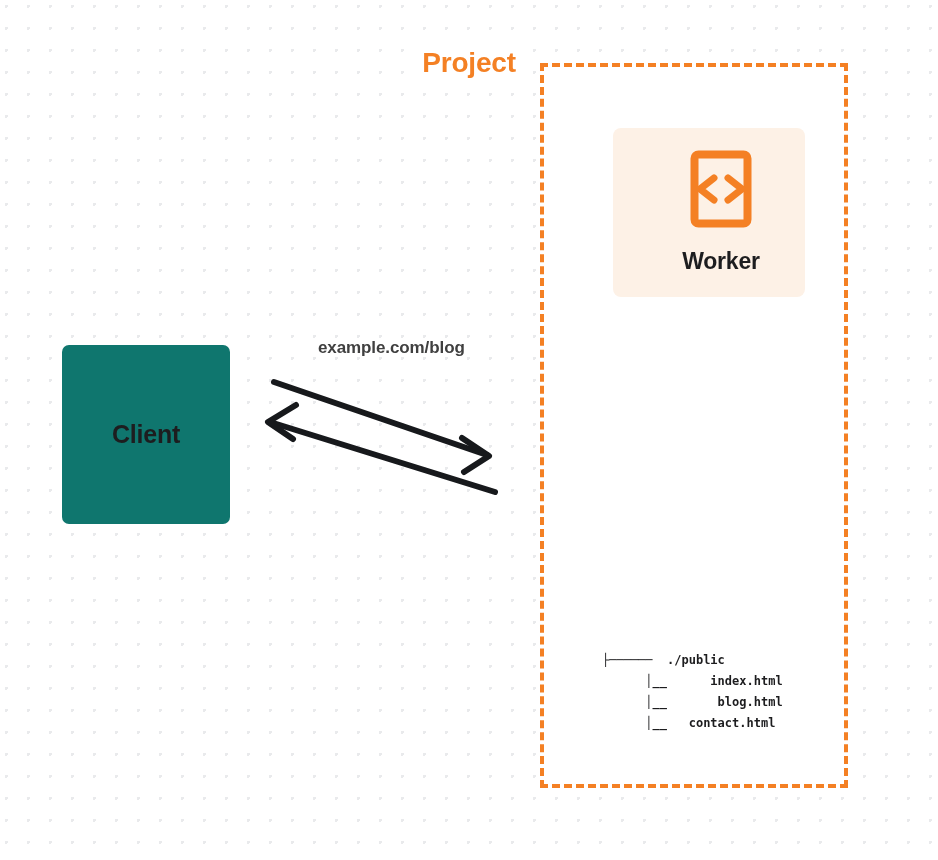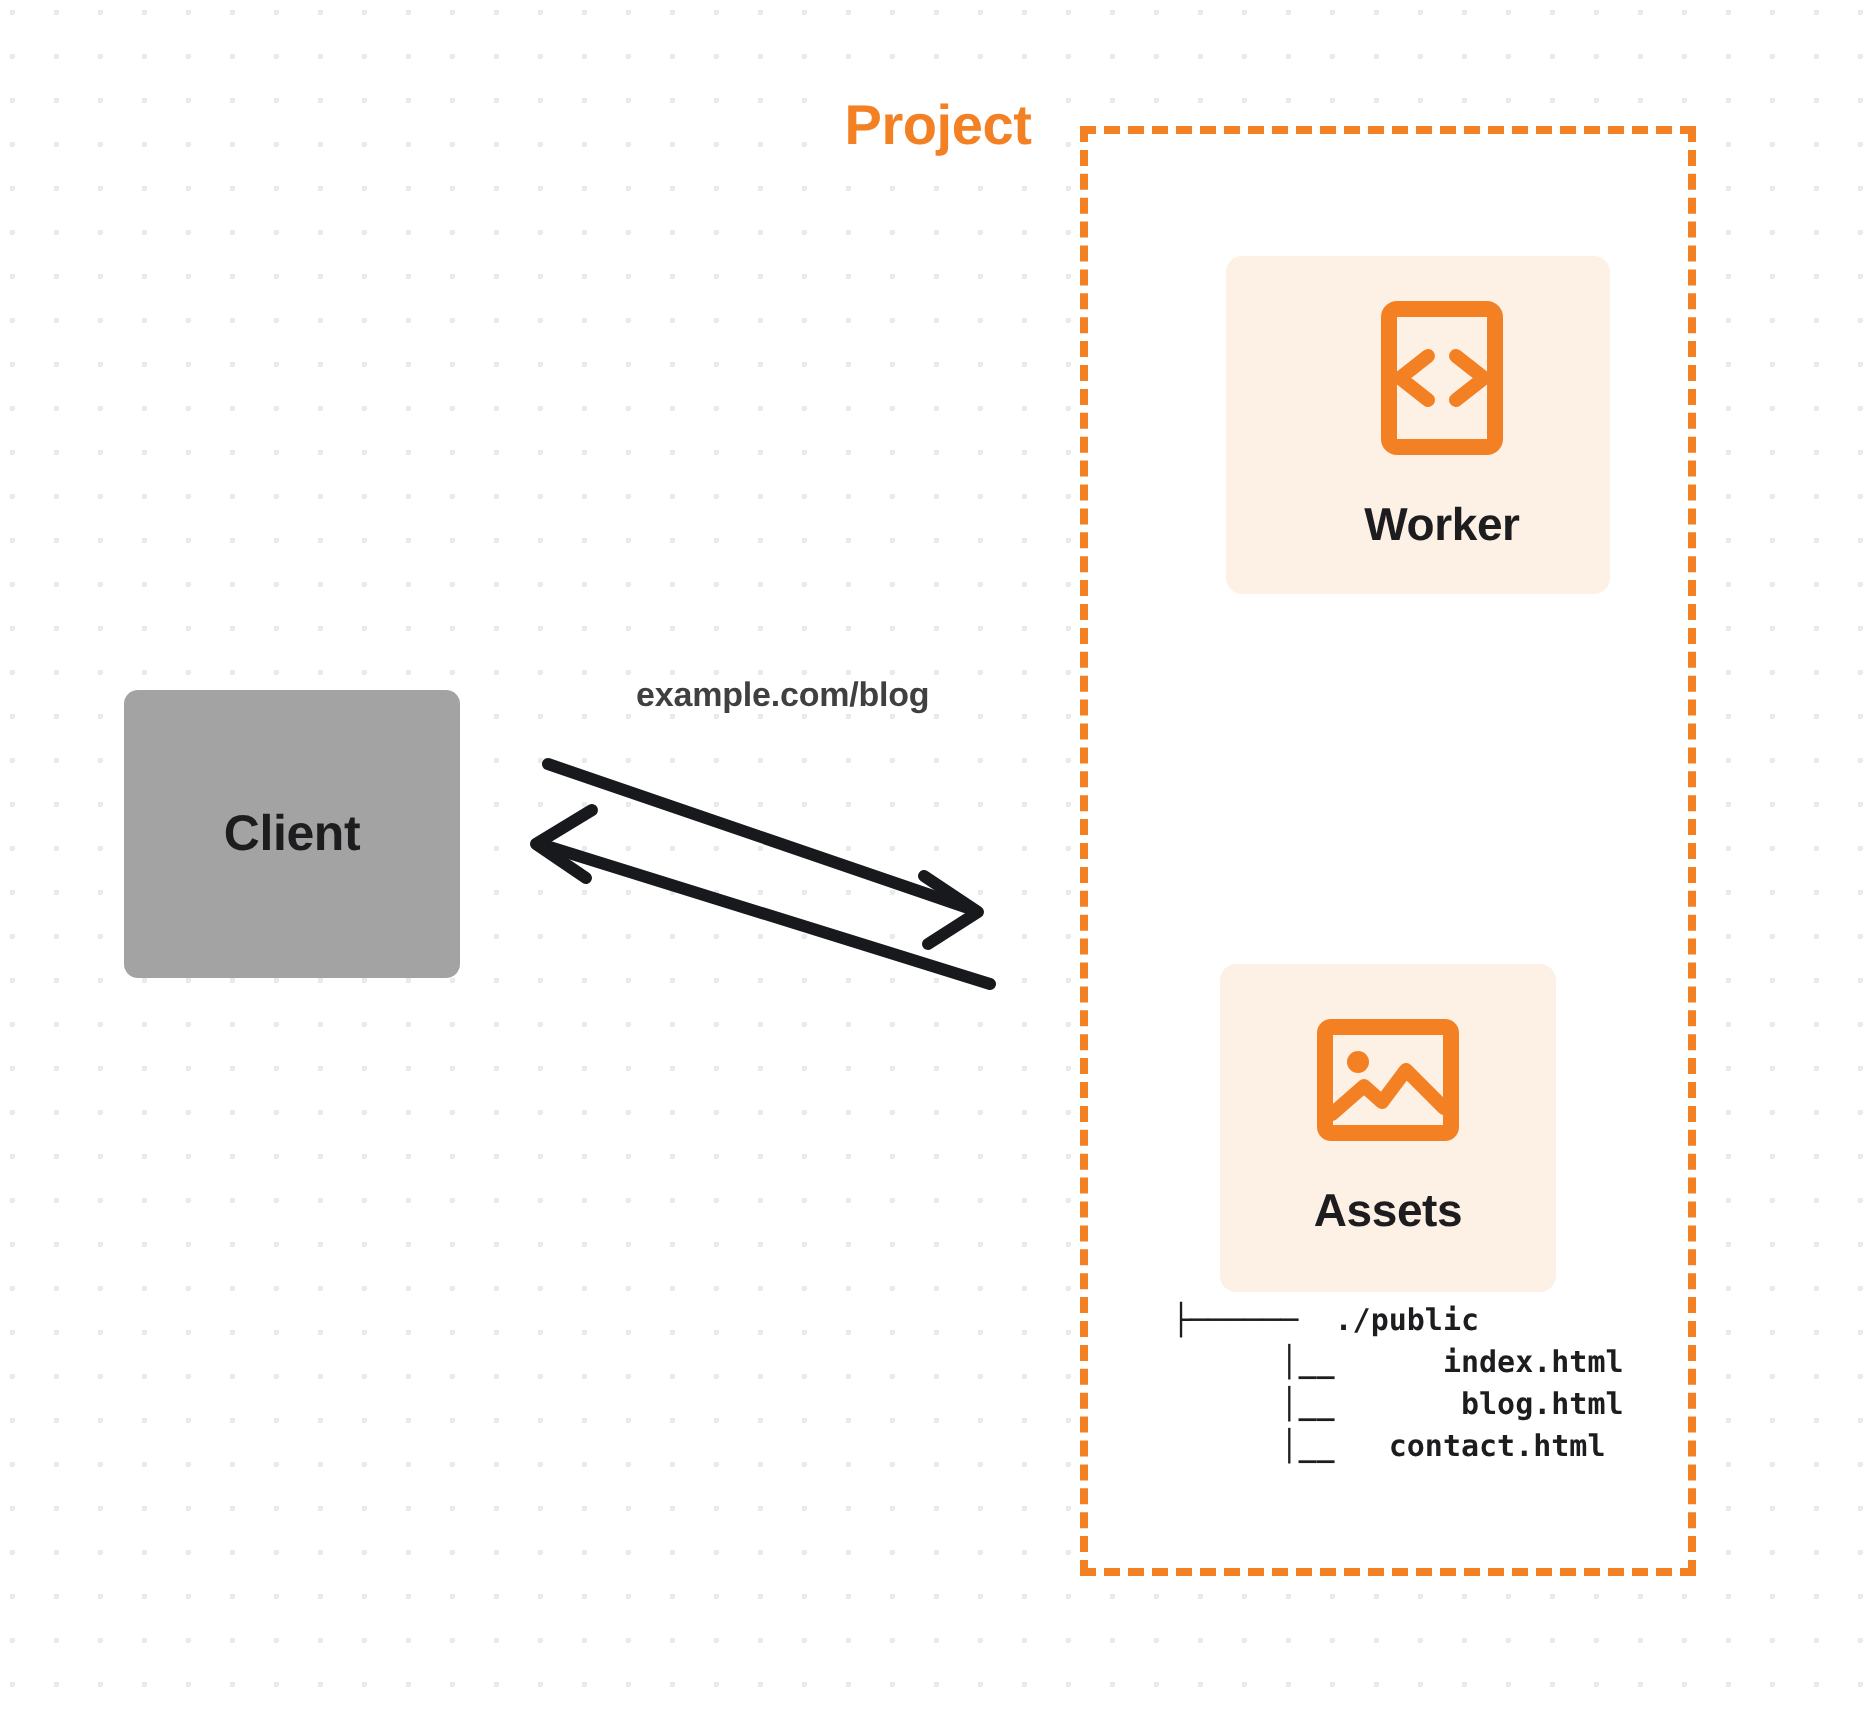--- a/index.html
+++ b/index.html
@@ -24,22 +24,22 @@
     width: 938px;
     height: 860px;
   }
 
   
   .client-node {
     position: absolute;
     left: 62px;
     top: 345px;
     width: 168px;
-    height: 144px;
-    background: #a3a3a3;
+    height: 179px;
+    background: #0f766e;
     border-radius: 7px;
     display: flex;
     align-items: center;
     justify-content: center;
   }
   .client-label {
     font-size: 25px;
     font-weight: bold;
     color: #1d1d1f;
     letter-spacing: -0.2px;
@@ -112,24 +112,24 @@
   .service-label {
     font-size: 23px;
     font-weight: bold;
     color: #1d1d1f;
     letter-spacing: -0.2px;
   }
 
   
   .file-tree {
     position: absolute;
-    left: 586px;
+    left: 602px;
     top: 650px;
     font-family: "DejaVu Sans Mono", "Liberation Mono", monospace;
-    font-size: 15px;
+    font-size: 12px;
     font-weight: bold;
     line-height: 21px;
     color: #1d1d1f;
     white-space: pre;
   }
 </style>
 </head>
 <body>
 
 <div class="canvas">
@@ -159,29 +159,19 @@
     <span class="service-icon">
       <svg width="62" height="78" viewBox="0 0 62 78" xmlns="http://www.w3.org/2000/svg">
         <rect x="4.5" y="4.5" width="53" height="69" rx="4" ry="4" fill="none" stroke="#f48024" stroke-width="8"></rect>
         <polyline points="24,28 10,39 24,50" fill="none" stroke="#f48024" stroke-width="7" stroke-linecap="round" stroke-linejoin="round"></polyline>
         <polyline points="38,28 52,39 38,50" fill="none" stroke="#f48024" stroke-width="7" stroke-linecap="round" stroke-linejoin="round"></polyline>
       </svg>
     </span>
     <span class="service-label">Worker</span>
   </div>
 
-  <div class="service-card card-assets">
-    <span class="service-icon">
-      <svg width="72" height="62" viewBox="0 0 72 62" xmlns="http://www.w3.org/2000/svg">
-        <rect x="4.5" y="4.5" width="63" height="53" rx="3" ry="3" fill="none" stroke="#f48024" stroke-width="8"></rect>
-        <circle cx="21" cy="22" r="5.5" fill="#f48024"></circle>
-        <polyline points="8,48 24,34 33,42 45,26 64,45" fill="none" stroke="#f48024" stroke-width="7" stroke-linecap="round" stroke-linejoin="round"></polyline>
-      </svg>
-    </span>
-    <span class="service-label">Assets</span>
-  </div>
 
   <div class="file-tree"><span>├──────  ./public</span>
 <span>      │__      index.html</span>
 <span>      │__       blog.html</span>
 <span>      │__   contact.html</span></div>
 
 </div>
 
 </body></html>

